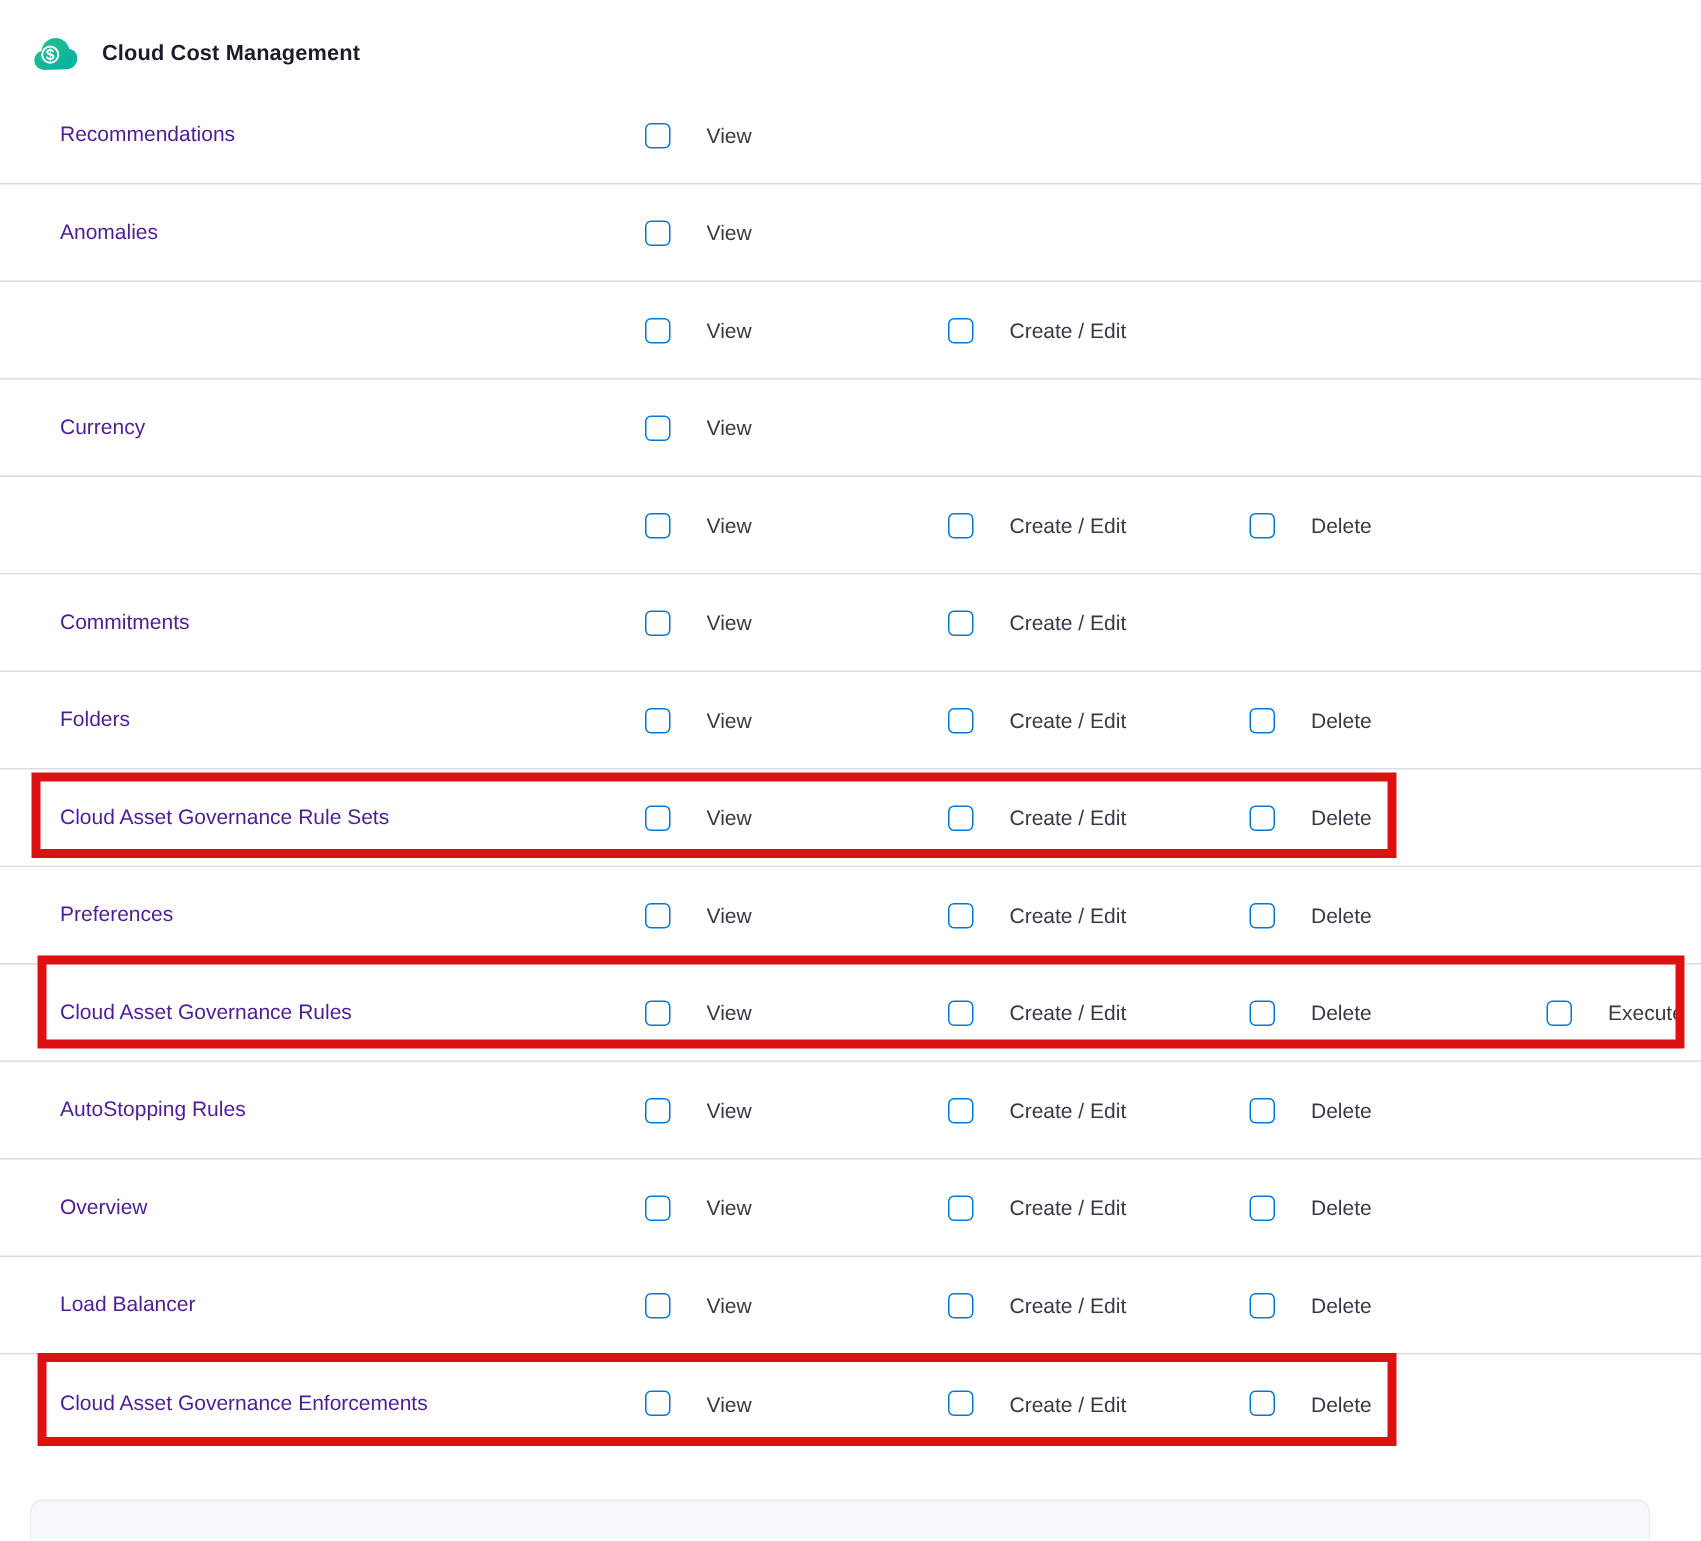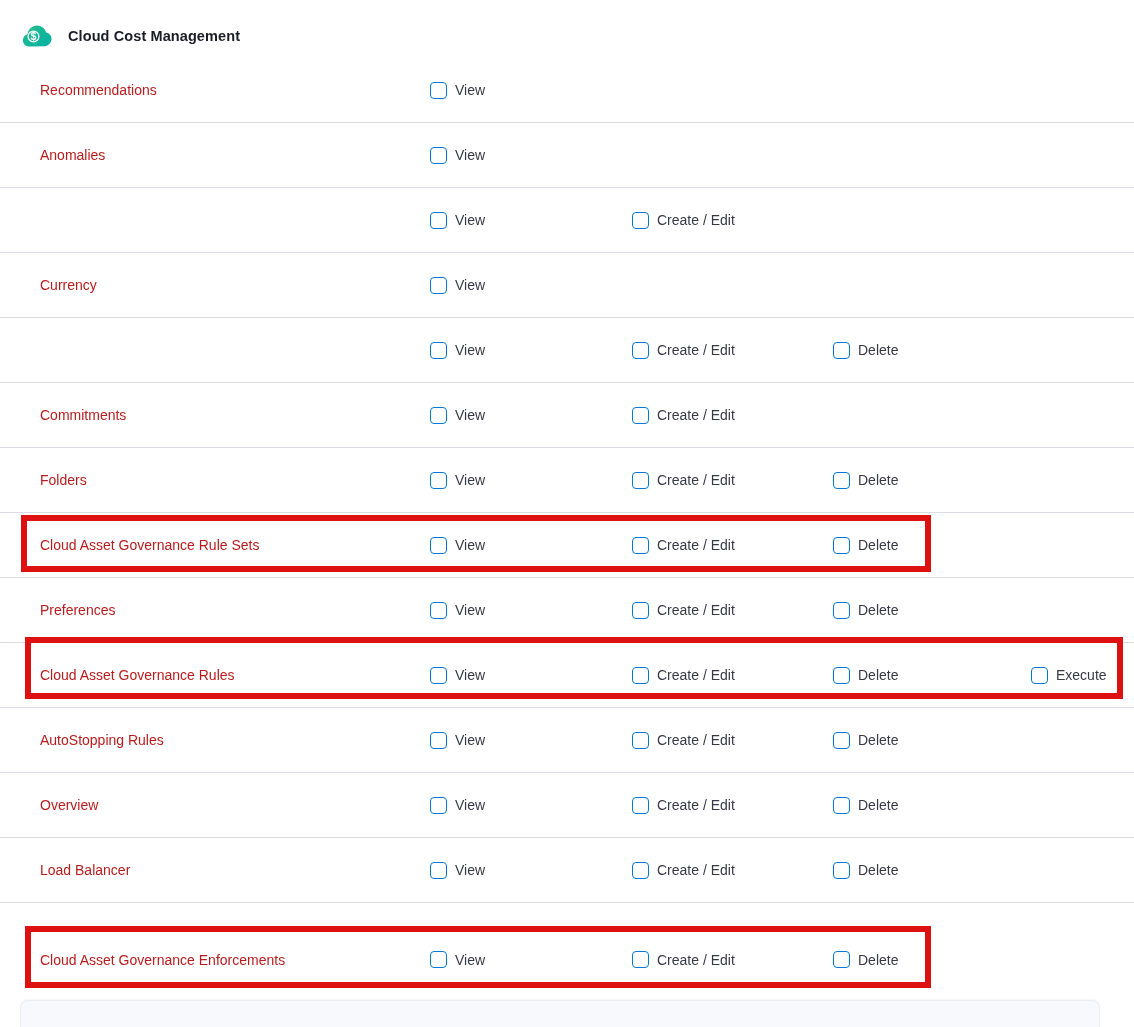--- a/index.html
+++ b/index.html
@@ -22,24 +22,24 @@
 
   
   .rows { position:relative; }
   .perm-row {
     position:relative; height:65px;
     display:grid;
     grid-template-columns: 430px 202px 201px 198px auto;
     align-items:center;
     border-bottom:1px solid #dcdde4;
   }
-  .perm-row:last-child { border-bottom:none;margin-top:24px; }
+  .perm-row:last-child { border-bottom:none; }
   .resource-cell { padding-left:40px; }
-  .resource-label { font-size:14px; color:#b91c1c; }
-  .perm-cell { display:flex; align-items:center; gap:8px; }
+  .resource-label { font-size:14px; color:#4c1d95; }
+  .perm-cell { display:flex; align-items:center; gap:24px; }
   .cb {
     appearance:none; -webkit-appearance:none;
     width:17px; height:17px; flex:0 0 auto;
     border:1.6px solid #0278d5; border-radius:4px;
     background:#ffffff; cursor:pointer; margin:0;
   }
   .perm-label { font-size:14px; color:#383946; }
 
   
   .highlight-box {

